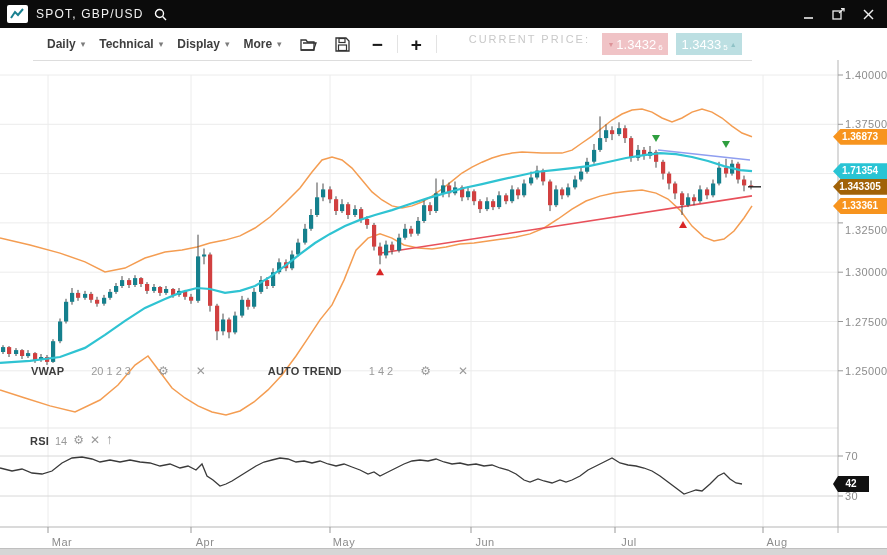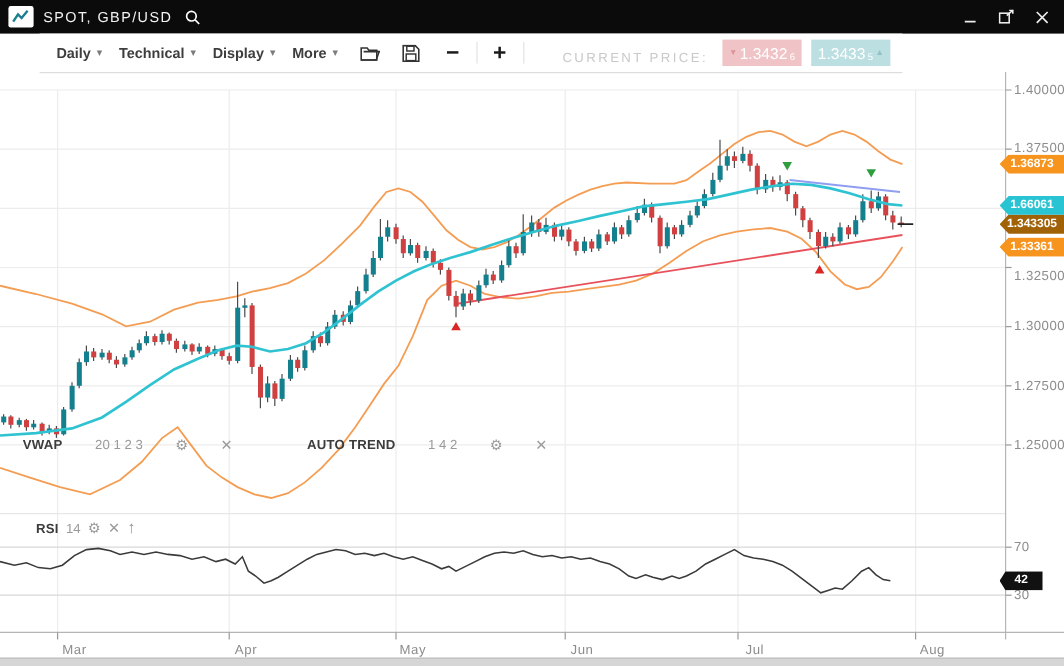--- a/index.html
+++ b/index.html
@@ -15,21 +15,21 @@
   .winbtns{margin-left:auto;display:flex;align-items:center;gap:16px;padding-right:12px;}
   .winbtn{color:#eee;font-size:12px;width:14px;text-align:center;cursor:default;display:flex;justify-content:center;}
   
   .toolbar{position:absolute;left:0;top:28px;width:719px;height:32px;background:#fff;
            border-bottom:1px solid #ddd;display:flex;align-items:center;margin-left:33px;}
   .menu{display:flex;align-items:center;gap:5px;margin-left:14px;font-size:12px;font-weight:bold;color:#3e3e3e;}
   .menu .caret{color:#7c7c7c;font-size:9px;}
   .tbicon{margin-left:18px;display:flex;align-items:center;color:#333;}
   .tbglyph{font-size:19px;font-weight:bold;color:#1a1a1a;line-height:1;}
   .tbsep{width:1px;height:18px;background:#e3e3e3;margin-left:14px;}
-  .cp{margin-left:auto;display:flex;align-items:flex-end;padding-right:10px;}
+  .cp{margin-left:auto;display:flex;align-items:flex-start;padding-right:10px;}
   .cplabel{font-size:11px;letter-spacing:2px;color:#c9c9c9;margin-right:12px;}
   .pricebadge{width:66px;height:22px;display:flex;align-items:center;justify-content:center;
               color:#fff;font-size:13px;gap:2px;}
   .pricebadge .sub{font-size:8px;align-self:flex-end;padding-bottom:3px;}
   .pricebadge .arrow{font-size:7px;}
   .bid{background:#f0c3c6;margin-right:8px;}
   .ask{background:#bcdfe2;}
   
   #chart-svg{position:absolute;left:0;top:60px;}
   .plabel{position:absolute;transform:translateY(-50%);font-size:11px;color:#8d8d8d;letter-spacing:.4px;}
@@ -417,33 +417,33 @@
 <div id="axis-layer">
     <div class="plabel" style="left: 845px; top: 75px;">1.40000</div>
     <div class="plabel" style="left: 845px; top: 124.3px;">1.37500</div>
     <div class="plabel" style="left: 845px; top: 230px;">1.32500</div>
     <div class="plabel" style="left: 845px; top: 272.2px;">1.30000</div>
     <div class="plabel" style="left: 845px; top: 321.5px;">1.27500</div>
     <div class="plabel" style="left: 845px; top: 370.8px;">1.25000</div>
     <div class="plabel" style="left: 845px; top: 456px;">70</div>
     <div class="plabel" style="left: 845px; top: 496px;">30</div>
     <div class="axisbadge" style="top: 128.664px; background: rgb(247, 148, 30);">1.36873</div>
-    <div class="axisbadge" style="top: 163.293px; background: rgb(41, 196, 212);">1.66061</div>
+    <div class="axisbadge" style="top: 163.293px; background: rgb(41, 196, 212);">1.71354</div>
     <div class="axisbadge" style="top: 178.803px; background: #a16207;">1.343305</div>
     <div class="axisbadge" style="top: 197.921px; background: rgb(247, 148, 30);">1.33361</div>
     <div class="axisbadge" style="top: 476px; background: rgb(17, 17, 17); width: 36px; left: 833px;">42</div>
     <div class="mlabel" style="left: 48px;">Mar</div>
     <div class="mlabel" style="left: 191px;">Apr</div>
     <div class="mlabel" style="left: 330px;">May</div>
     <div class="mlabel" style="left: 471px;">Jun</div>
     <div class="mlabel" style="left: 615px;">Jul</div>
     <div class="mlabel" style="left: 763px;">Aug</div>
   </div>
 
-<div class="legend" style="left:19px;top:364px;gap:27px;">
+<div class="legend" style="left:31px;top:364px;gap:27px;">
   <b>VWAP</b>
   <span>20 1 2 3</span>
   <span class="licon">⚙</span>
   <span class="licon">✕</span>
   <span style="width:8px;"></span>
   <b>AUTO TREND</b>
   <span>1 4 2</span>
   <span class="licon">⚙</span>
   <span class="licon">✕</span>
 </div>

